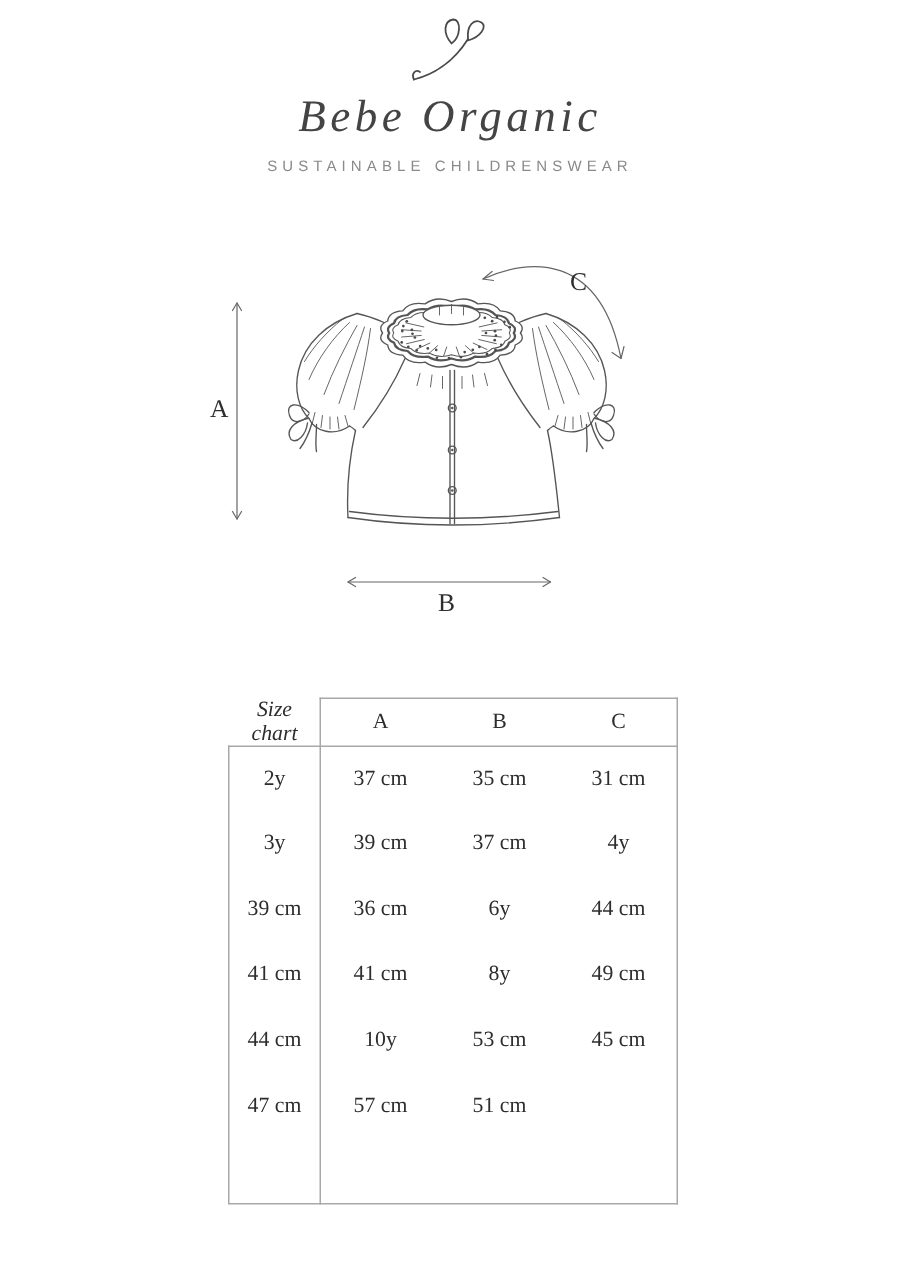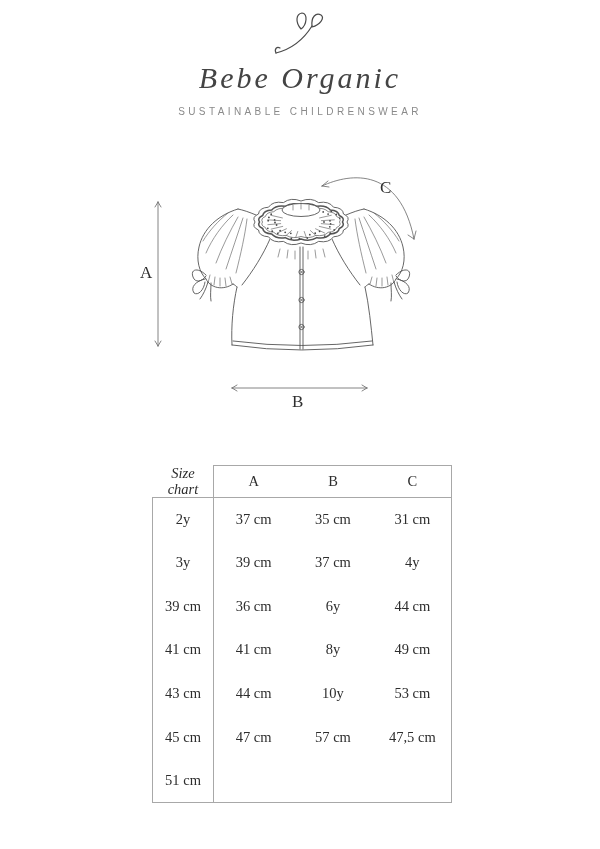--- a/index.html
+++ b/index.html
@@ -220,26 +220,24 @@
       <div class="cell">39 cm</div>
       <div class="cell">36 cm</div>
 
       <div class="cell">6y</div>
       <div class="cell">44 cm</div>
       <div class="cell">41 cm</div>
       <div class="cell">41 cm</div>
 
       <div class="cell">8y</div>
       <div class="cell">49 cm</div>
-      <div class="cell">43 cm</div>
       <div class="cell">44 cm</div>
 
       <div class="cell">10y</div>
       <div class="cell">53 cm</div>
       <div class="cell">45 cm</div>
       <div class="cell">47 cm</div>
 
       <div class="cell">57 cm</div>
-      <div class="cell">47,5 cm</div>
       <div class="cell">51 cm</div>
     </div>
   </div>
 </div>
 
 </body></html>

